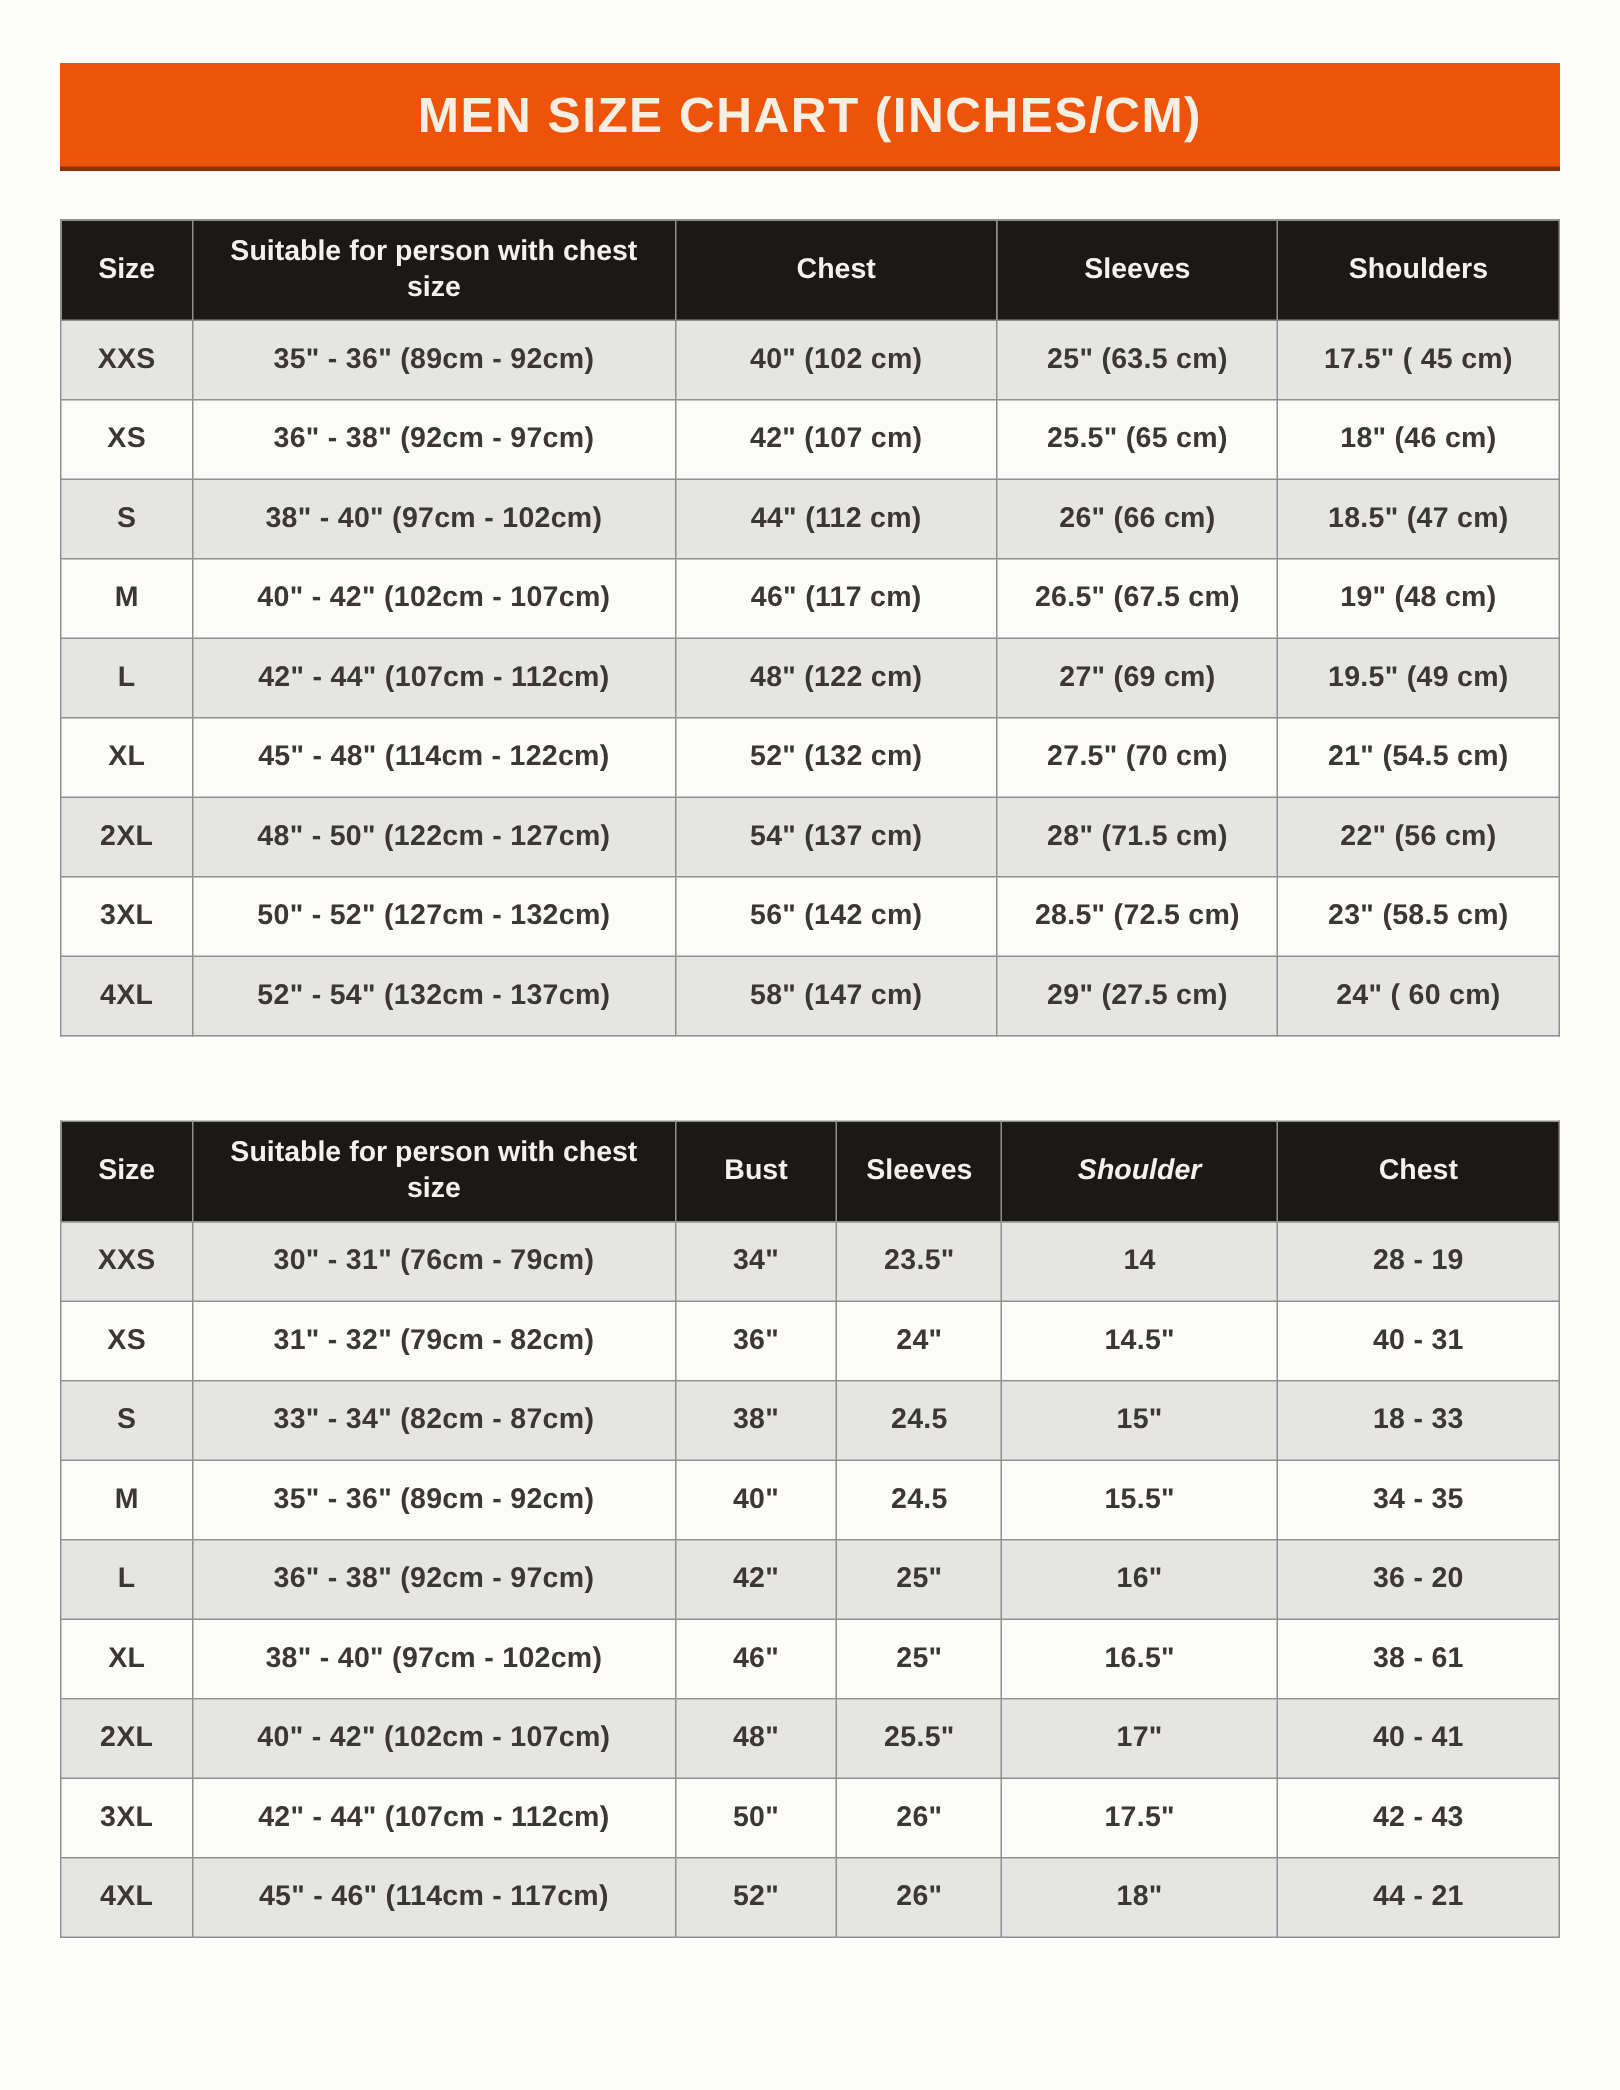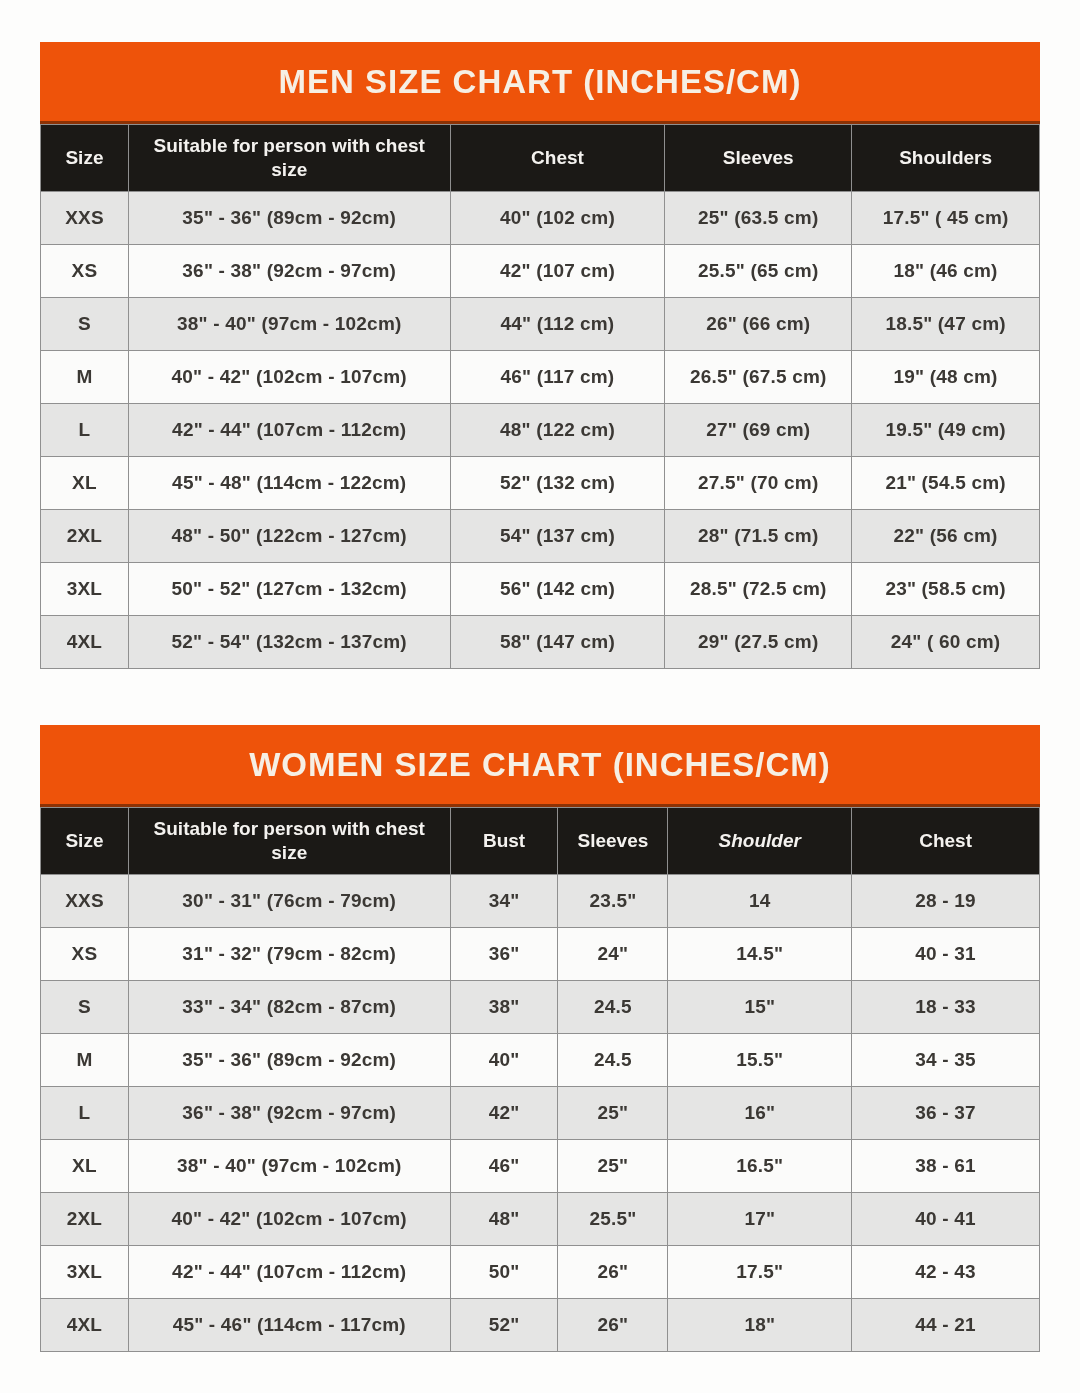--- a/index.html
+++ b/index.html
@@ -16,41 +16,42 @@
     width: 1080px;
     height: 1393px;
     padding: 42px 40px 0 40px;
   }
 
   .chart-block { width: 1000px; }
   .chart-block + .chart-block { margin-top: 56px; }
 
   .banner {
     width: 100%;
-    height: 82px;
+    height: 72px;
     background: var(--accent, #ee530a);
     border-bottom: 3px solid #8c3205;
     display: flex;
     align-items: center;
     justify-content: center;
   }
 
   .banner h2 {
     color: var(--banner-text, #f6efe4);
     font-size: 33px;
     font-weight: 700;
     letter-spacing: 1px;
     text-align: center;
   }
 
   table {
     width: 1000px;
     border-collapse: collapse;
     table-layout: fixed;
     border: 1px solid #6f6f6f;
+    margin-top: 32px;
   }
 
   th {
     background: var(--header-bg, #1b1916);
     color: var(--header-text, #f4f2ef);
     height: 67px;
     font-size: 19px;
     font-weight: 700;
     text-align: center;
     vertical-align: middle;
@@ -170,23 +171,20 @@
             <td>52" - 54" (132cm - 137cm)</td>
             <td>58" (147 cm)</td>
             <td>29" (27.5 cm)</td>
             <td>24" ( 60 cm)</td>
           </tr>
         </tbody>
       </table>
   </section>
 
   <section class="chart-block">
-    <div class="banner">
-      <h2>WOMEN SIZE CHART (INCHES/CM)</h2>
-    </div>
     <table data-table="women_chart">
         <thead>
           <tr>
             <th>Size</th>
             <th>Suitable for person with chest size</th>
             <th>Bust</th>
             <th>Sleeves</th>
             <th>Shoulder</th>
             <th>Chest</th>
           </tr>
@@ -223,21 +221,21 @@
             <td>24.5</td>
             <td>15.5"</td>
             <td>34 - 35</td>
           </tr>
           <tr>
             <td>L</td>
             <td>36" - 38" (92cm - 97cm)</td>
             <td>42"</td>
             <td>25"</td>
             <td>16"</td>
-            <td>36 - 37</td>
+            <td>36 - 20</td>
           </tr>
           <tr>
             <td>XL</td>
             <td>38" - 40" (97cm - 102cm)</td>
             <td>46"</td>
             <td>25"</td>
             <td>16.5"</td>
             <td>38 - 61</td>
           </tr>
           <tr>

